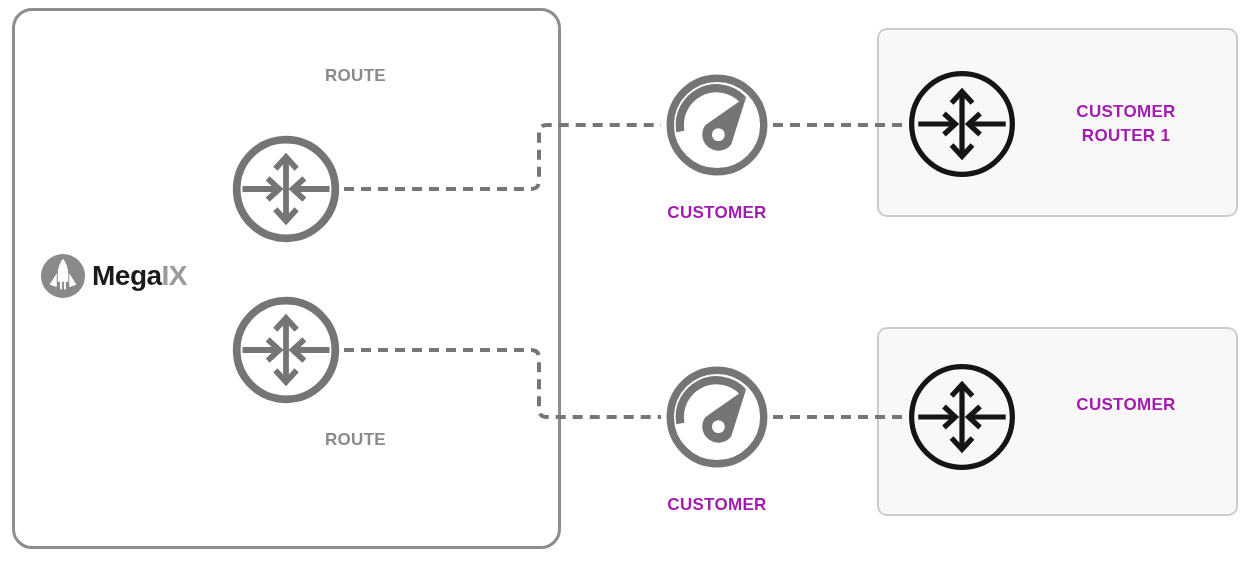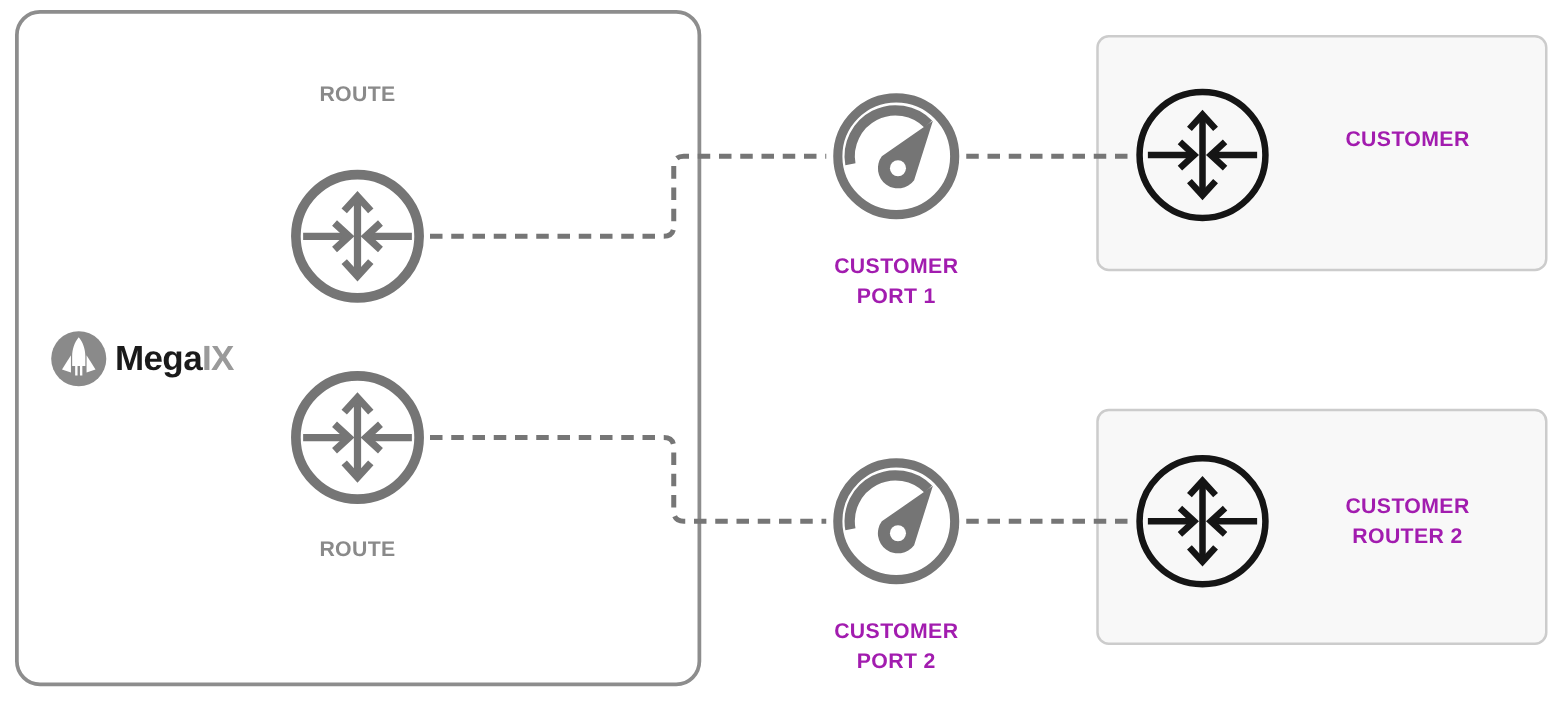--- a/index.html
+++ b/index.html
@@ -20,24 +20,24 @@
   }
   .cust-box-1{left:877px;top:28px;}
   .cust-box-2{left:877px;top:327px;}
   
   #connectors{left:0;top:0;z-index:3;pointer-events:none;}
   .icon{z-index:4;}
   .node-label{
     z-index:4;text-align:center;font-weight:bold;font-size:17px;
     line-height:23px;letter-spacing:.3px;white-space:nowrap;
   }
-  .label-gray{color:#8a8a8a;}
+  .label-gray{color:#8a8a8a;text-align:right;}
   .label-dark{color:#a21caf;line-height:24px;}
   
-  .logo{left:40px;top:264px;z-index:4;display:flex;align-items:center;gap:6px;}
+  .logo{left:40px;top:253px;z-index:4;display:flex;align-items:center;gap:6px;}
   .logo-text{font-size:28px;letter-spacing:-0.5px;white-space:nowrap;}
   .logo-bold{font-weight:bold;color:#1a1a1a;}
   .logo-light{font-weight:600;color:#9a9a9a;}
   
   .cust-label{left:1026px;width:200px;}
 </style>
 </head>
 <body>
 
 <div id="stage">
@@ -99,60 +99,58 @@
   </div>
 
   <svg class="abs icon" style="left:662px;top:70px;" width="110" height="110" viewBox="0 0 120 120">
     <circle cx="60" cy="60" r="51" fill="#ffffff" stroke="#757575" stroke-width="8"></circle>
     <path d="M20 67 A40 40 0 0 1 88 32" stroke="#757575" stroke-width="9" fill="none"></path>
     <path d="M92 29 L75.6 80.9 A17.5 17.5 0 1 1 47.4 60.1 Z" fill="#757575"></path>
     <circle cx="61.5" cy="70.5" r="7" fill="#ffffff"></circle>
   </svg>
   <div class="abs node-label label-dark" style="left:617px;top:201px;width:200px;">
     <div>CUSTOMER</div>
-    <div>PORT 1</div>
   </div>
 
   <svg class="abs icon" style="left:662px;top:362px;" width="110" height="110" viewBox="0 0 120 120">
     <circle cx="60" cy="60" r="51" fill="#ffffff" stroke="#757575" stroke-width="8"></circle>
     <path d="M20 67 A40 40 0 0 1 88 32" stroke="#757575" stroke-width="9" fill="none"></path>
     <path d="M92 29 L75.6 80.9 A17.5 17.5 0 1 1 47.4 60.1 Z" fill="#757575"></path>
     <circle cx="61.5" cy="70.5" r="7" fill="#ffffff"></circle>
   </svg>
   <div class="abs node-label label-dark" style="left:617px;top:493px;width:200px;">
     <div>CUSTOMER</div>
-    <div>PORT 2</div>
   </div>
 
   <svg class="abs icon" style="left:905px;top:67px;" width="114" height="114" viewBox="0 0 120 120">
     <circle cx="60" cy="60" r="53" fill="#f8f8f8" stroke="#151515" stroke-width="5.5"></circle>
     <g stroke="#151515" stroke-width="5.5" fill="none">
       <line x1="60" y1="26" x2="60" y2="94"></line>
       <polyline points="49,38 60,26 71,38"></polyline>
       <polyline points="49,82 60,94 71,82"></polyline>
       <line x1="14" y1="60" x2="53" y2="60"></line>
       <polyline points="41,49 53,60 41,71"></polyline>
       <line x1="106" y1="60" x2="67" y2="60"></line>
       <polyline points="79,49 67,60 79,71"></polyline>
     </g>
   </svg>
   <div class="abs node-label label-dark cust-label" style="top:100px;">
     <div>CUSTOMER</div>
+    <div>ROUTER 1</div>
   </div>
 
   <svg class="abs icon" style="left:905px;top:360px;" width="114" height="114" viewBox="0 0 120 120">
     <circle cx="60" cy="60" r="53" fill="#f8f8f8" stroke="#151515" stroke-width="5.5"></circle>
     <g stroke="#151515" stroke-width="5.5" fill="none">
       <line x1="60" y1="26" x2="60" y2="94"></line>
       <polyline points="49,38 60,26 71,38"></polyline>
       <polyline points="49,82 60,94 71,82"></polyline>
       <line x1="14" y1="60" x2="53" y2="60"></line>
       <polyline points="41,49 53,60 41,71"></polyline>
       <line x1="106" y1="60" x2="67" y2="60"></line>
       <polyline points="79,49 67,60 79,71"></polyline>
     </g>
   </svg>
   <div class="abs node-label label-dark cust-label" style="top:393px;">
     <div>CUSTOMER</div>
-    <div>ROUTER 2</div>
   </div>
 
 </div>
 
 </body></html>

